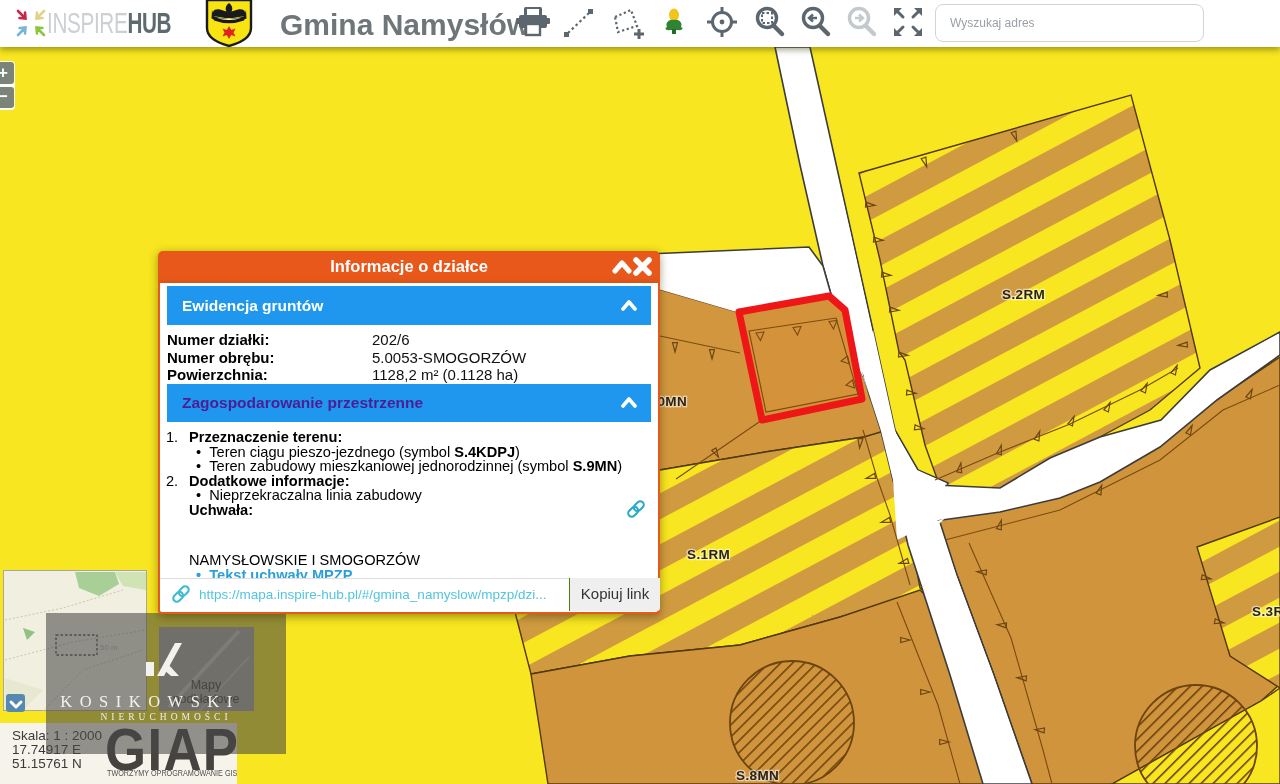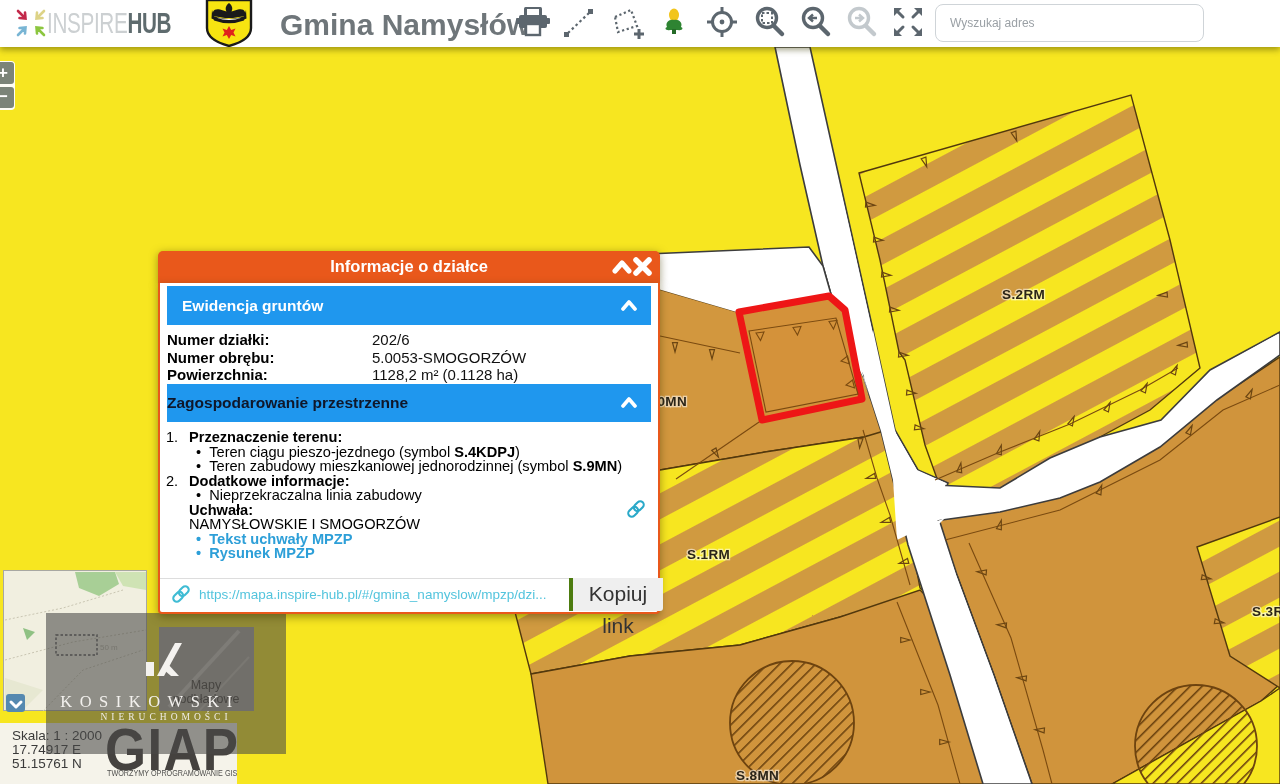--- a/index.html
+++ b/index.html
@@ -216,34 +216,34 @@
   </div>
 
   <div class="abs" style="left:9px;top:80px;font-size:15px;color:#000;line-height:17.6px;">
     <b>Numer działki:</b><br><b>Numer obrębu:</b><br><b>Powierzchnia:</b>
   </div>
   <div class="abs" style="left:214px;top:80px;font-size:15px;color:#111;line-height:17.6px;">
     202/6<br>5.0053-SMOGORZÓW<br>1128,2 m² (0.1128 ha)
   </div>
 
   <div class="abs" style="left:9px;top:133px;width:484px;height:38px;background:#1f97ee;">
-    <div style="color:#0f172a;font-weight:bold;font-size:15.5px;line-height:38px;">Zagospodarowanie przestrzenne</div>
+    <div style="color:#4c1d95;font-weight:bold;font-size:15.5px;line-height:38px;padding-left:15px;">Zagospodarowanie przestrzenne</div>
     <svg class="abs" style="right:14px;top:12px" width="16" height="14">
           <polyline points="2,10 8,3 14,10" fill="none" stroke="#fff" stroke-width="3.6" stroke-linejoin="round" stroke-linecap="round"></polyline>
         </svg>
   </div>
 
   <div class="abs" style="left:8px;top:179px;width:478px;font-size:14.6px;color:#000;line-height:14.5px;">
     <div><span style="display:inline-block;width:23px;">1.</span><b>Przeznaczenie terenu:</b></div>
     <div style="padding-left:30px;">•&nbsp;&nbsp;Teren ciągu pieszo-jezdnego (symbol <b>S.4KDPJ</b>)</div>
     <div style="padding-left:30px;">•&nbsp;&nbsp;Teren zabudowy mieszkaniowej jednorodzinnej (symbol <b>S.9MN</b>)</div>
     <div><span style="display:inline-block;width:23px;">2.</span><b>Dodatkowe informacje:</b></div>
     <div style="padding-left:30px;">•&nbsp;&nbsp;Nieprzekraczalna linia zabudowy</div>
     <div style="padding-left:23px;"><b>Uchwała:</b></div>
-    <div style="padding-left:23px;">NAMYSŁOWSKIE I SMOGORZÓW</div>
+    <div style="padding-left:23px;margin-top:36px;">NAMYSŁOWSKIE I SMOGORZÓW</div>
     <div style="padding-left:30px;color:#2d9fd8;font-weight:bold;">•&nbsp;&nbsp;Tekst uchwały MPZP</div>
     <div style="padding-left:30px;color:#2d9fd8;font-weight:bold;">•&nbsp;&nbsp;Rysunek MPZP</div>
   </div>
 
   <svg class="abs" style="left:468px;top:248px" width="20" height="20" viewBox="0 0 20 20">
     <g transform="rotate(-45 10 10)" stroke="#2aa9c9" stroke-width="2.1" fill="none">
       <rect x="0.5" y="6.5" width="11" height="7" rx="3.5"></rect>
       <rect x="8.5" y="6.5" width="11" height="7" rx="3.5"></rect>
     </g>
   </svg>
@@ -252,21 +252,21 @@
 
   <svg class="abs" style="left:13px;top:333px" width="20" height="20" viewBox="0 0 20 20">
     <g transform="rotate(-45 10 10)" stroke="#3fbcd4" stroke-width="2.1" fill="none">
       <rect x="0.5" y="6.5" width="11" height="7" rx="3.5"></rect>
       <rect x="8.5" y="6.5" width="11" height="7" rx="3.5"></rect>
     </g>
   </svg>
 
   <div class="abs" style="left:41px;top:336px;font-size:13.5px;color:#53c4dd;">https://mapa.inspire-hub.pl/#/gmina_namyslow/mpzp/dzi...</div>
 
-  <div class="abs" style="left:411px;top:327px;width:90px;height:33px;background:#efefef;border-left:4px solid #4d7c0f;border-radius:0 0 3px 0;text-align:center;font-size:21px;color:#333;line-height:32px;">Kopiuj link</div>
+  <div class="abs" style="left:411px;top:327px;width:90px;height:33px;background:#efefef;border-left:1px solid #4d7c0f;border-radius:0 0 3px 0;text-align:center;font-size:15px;color:#333;line-height:32px;">Kopiuj link</div>
 </div>
 
 <div class="abs" style="left:0;top:0;width:1280px;height:47px;">
 
   <svg class="abs" style="left:16px;top:9px" width="30" height="28" viewBox="0 0 30 28">
     <g stroke-linecap="round">
       <path d="M2 2 L9 9 M9 3.5 L9.5 9.5 L3.5 9" stroke="#c2294a" stroke-width="2.6" fill="none"></path>
       <path d="M28 2 L21 9 M21 3.5 L20.5 9.5 L26.5 9" stroke="#ddd387" stroke-width="2.6" fill="none"></path>
       <path d="M2 26 L9 19 M9 24.5 L9.5 18.5 L3.5 19" stroke="#79b5d4" stroke-width="2.6" fill="none"></path>
       <path d="M28 26 L21 19 M21 24.5 L20.5 18.5 L26.5 19" stroke="#8cc63f" stroke-width="2.6" fill="none"></path>

